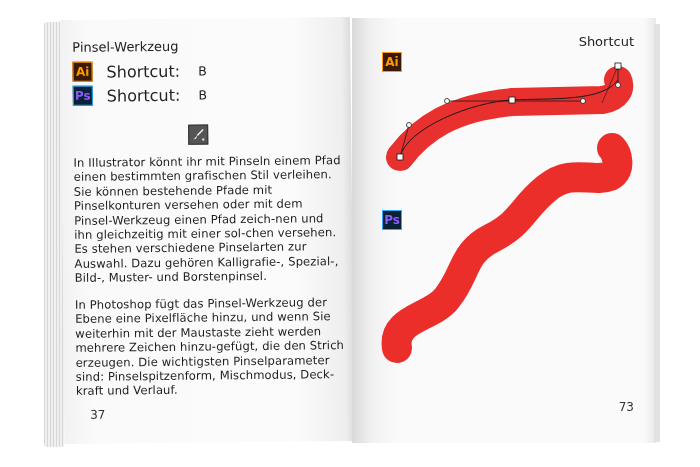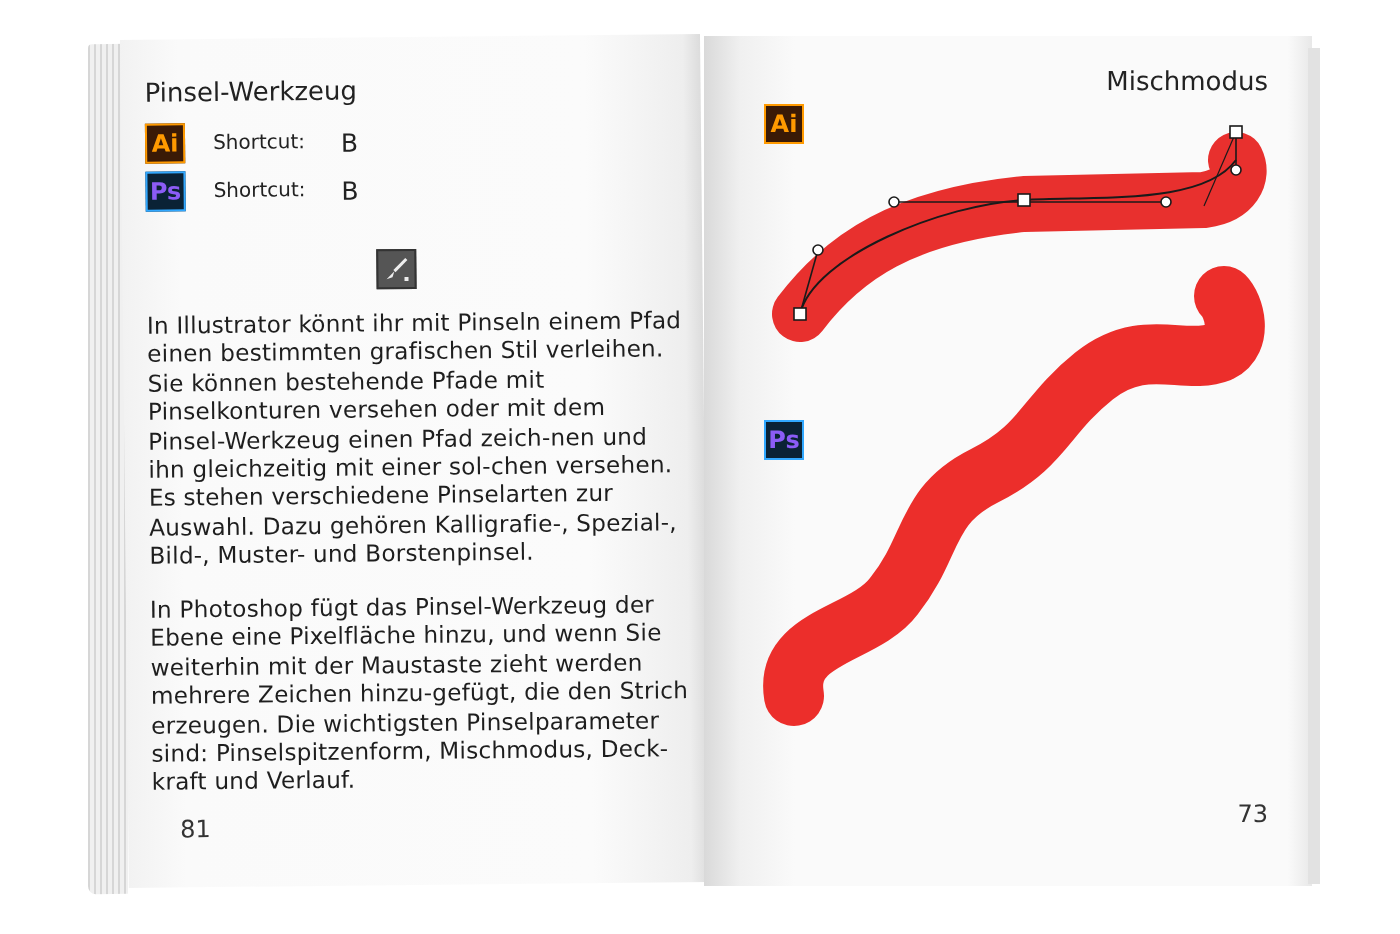--- a/index.html
+++ b/index.html
@@ -16,21 +16,21 @@
   .right-page { position:absolute; left:352px; top:18px; width:304px; height:425px;
     background:linear-gradient(90deg,#d9d9d9 0%,#f0f0f0 6%,#fafafa 15%,#fafafa 96%,#e8e8e8 100%); }
   .right-edge { position:absolute; left:654px; top:24px; width:6px; height:418px; background:#e2e2e2; }
 
   .lp-title { position:absolute; left:12px; top:20px; font-size:13px; color:#222; }
   .tool-row { position:absolute; left:12px; display:flex; align-items:center; }
   .badge { width:20px; height:20px; font-size:12px; font-weight:bold; display:flex; align-items:center;
     justify-content:center; box-sizing:border-box; }
   .badge.ai { background:#3a1a06; color:#ff9a00; border:1px solid #ff9a00; }
   .badge.ps { background:#0a2235; color:#8b5cf6; border:1px solid #31a8ff; }
-  .sc-label { margin-left:14px; font-size:10px; color:#222; }
+  .sc-label { margin-left:14px; font-size:16px; color:#222; }
   .sc-key { margin-left:18px; font-size:12.5px; color:#222; }
   .brush-btn { position:absolute; left:127px; top:106px; width:20px; height:20px; background:#555;
     border:1px solid #333; box-sizing:border-box; display:flex; align-items:center; justify-content:center; }
   .para { position:absolute; left:12px; width:270px; font-size:11.6px; line-height:14.4px; color:#1e1e1e; letter-spacing:0.1px; }
   .pnum { position:absolute; font-size:12px; color:#333; }
 
   .rp-title { position:absolute; right:22px; top:16px; font-size:13px; color:#222; }
 </style>
 </head>
 <body>
@@ -56,25 +56,25 @@
       <svg width="14" height="14" viewBox="0 0 14 14">
         <line x1="12" y1="2" x2="6" y2="8" stroke="#eee" stroke-width="1.5"></line>
         <path d="M6 8 L3 11 L2 12 L5 11 Z" fill="#eee"></path>
         <rect x="11" y="11" width="2" height="2" fill="#eee"></rect>
       </svg>
     </div>
 
     <div class="para" style="top:136px;">In Illustrator könnt ihr mit Pinseln einem Pfad einen bestimmten grafischen Stil verleihen. Sie können bestehende Pfade mit Pinselkonturen versehen oder mit dem Pinsel-Werkzeug einen Pfad zeich-nen und ihn gleichzeitig mit einer sol-chen versehen. Es stehen verschiedene Pinselarten zur Auswahl. Dazu gehören Kalligrafie-, Spezial-, Bild-, Muster- und Borstenpinsel.</div>
     <div class="para" style="top:278px;">In Photoshop fügt das Pinsel-Werkzeug der Ebene eine Pixelfläche hinzu, und wenn Sie weiterhin mit der Maustaste zieht werden mehrere Zeichen hinzu-gefügt, die den Strich erzeugen. Die wichtigsten Pinselparameter sind: Pinselspitzenform, Mischmodus, Deck-kraft und Verlauf.</div>
 
-    <div class="pnum" style="left:26px; top:388px;">81</div>
+    <div class="pnum" style="left:26px; top:388px;">37</div>
   </div>
 
   <div class="right-page">
-    <div class="rp-title">Mischmodus</div>
+    <div class="rp-title">Shortcut</div>
 
     <div class="badge ai" style="position:absolute; left:30px; top:34px;">Ai</div>
     <div class="badge ps" style="position:absolute; left:30px; top:192px;">Ps</div>
 
     <svg width="304" height="425" style="position:absolute; left:0; top:0;">
 
       <path d="M48 139 C 70 110, 100 90, 160 84 L 250 82 C 265 80, 270 70, 266 62" fill="none" stroke="#e8302e" stroke-width="28" stroke-linecap="round" stroke-linejoin="round"></path>
 
       <path d="M48 139 C 55 110, 120 84, 160 82 C 200 80, 250 84, 266 62" fill="none" stroke="#1a1a1a" stroke-width="1"></path>
       <line x1="48" y1="139" x2="57" y2="107" stroke="#1a1a1a" stroke-width="0.8"></line>

